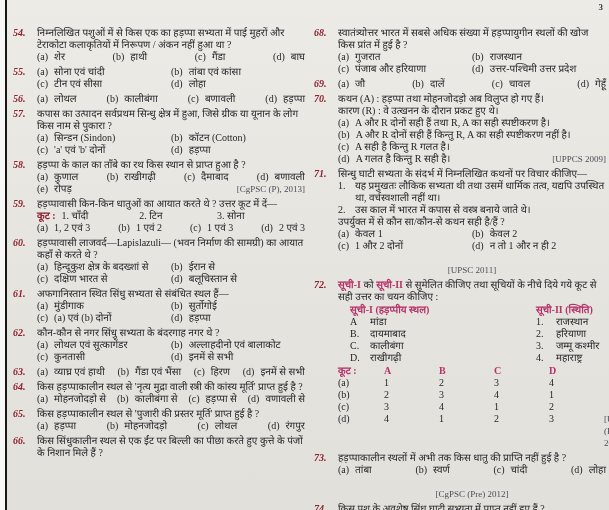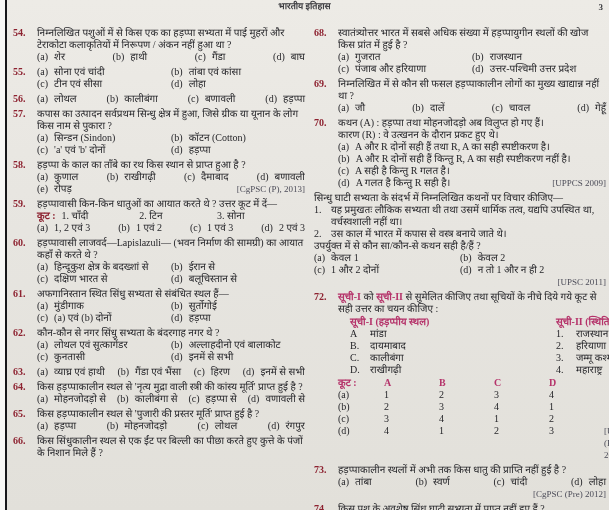--- a/index.html
+++ b/index.html
@@ -11,63 +11,60 @@
   }
   .edge-white{position:absolute;left:0;top:0;width:5px;height:100%;background:#f7f7f5;}
   .edge-line{position:absolute;left:5px;top:0;width:2px;height:100%;background:#17171a;}
   .page-header{position:absolute;top:0;left:0;right:0;height:14px;text-align:center;
     font-size:9px;font-weight:bold;color:#3c3c40;}
   .page-num{position:absolute;top:1px;right:6px;font-size:9px;color:#3c3c40;font-weight:bold;}
   .content{position:absolute;left:13px;top:27px;right:3px;display:flex;gap:9px;}
   .col{width:292px;flex:none;}
   .col.right{width:292px;flex:1;}
   .q{display:flex;margin-bottom:3px;}
-  .qnum{width:24px;flex:none;font-weight:bold;color:#8d2230;}
+  .qnum{width:24px;flex:none;font-weight:bold;color:#8d2230;font-style:italic;}
   .qbody{flex:1;min-width:0;}
   .qtext{}
   .hl{color:#b5336a;font-weight:bold;}
   .optrow{display:flex;}
   .optrow.c4{justify-content:space-between;}
   .optrow.c4 .opt{white-space:nowrap;}
   .optrow.c2 .opt{width:50%;}
   .optrow.c1{width:100%;}
   .optrow.c1 .opt{width:100%;}
   .opt{display:flex;}
   .olab{margin-right:6px;flex:none;}
   .pline{}
   .numline{display:flex;}
   .numline .nl{width:17px;flex:none;}
   .kutrow{display:flex;}
   .kutp{color:#8d2230;font-weight:bold;margin-right:6px;flex:none;}
   .kuti{width:29%;flex:none;}
-  .tagline{text-align:right;}
+  .tagline{text-align:center;margin-top:12px;}
   .tag{color:#4c4c58;font-size:9px;}
   .opt .tag,.ctrow .tag{margin-left:auto;}
-  .match{display:flex;padding-left:12px;margin:1px 0 0 0;gap:20px;}
+  .match{display:flex;padding-left:12px;margin:1px 0 0 0;}
   .mc-left{width:57%;flex:none;}
   .mc-right{width:43%;flex:none;margin-left:40px;}
   .mhead{color:#b5336a;font-weight:bold;}
   .mitem{display:flex;}
   .mlab{width:20px;flex:none;}
   .ct{margin-top:1px;}
   .ctrow{display:flex;}
   .ctp{width:46px;flex:none;color:#b5336a;font-weight:bold;}
   .ctlab{width:46px;flex:none;}
   .cth{width:55px;flex:none;color:#b5336a;font-weight:bold;}
   .ctv{width:55px;flex:none;}
 </style>
 </head>
 <body>
 
 <div class="page">
   <div class="edge-white"></div>
   <div class="edge-line"></div>
-  <div class="page-header">
-    <span>भारतीय इतिहास</span>
-  </div>
   <div class="page-num">3</div>
   <div class="content">
     <div class="col left">
         <div class="q">
           <div class="qnum">54.</div>
           <div class="qbody">
             <div class="qtext">निम्नलिखित पशुओं में से किस एक का हड़प्पा सभ्यता में पाई मुहरों और टेराकोटा कलाकृतियों में निरूपण / अंकन नहीं हुआ था ?</div>
             <div class="optrow c4">
               <span class="opt">
                 <span class="olab">(a)</span>
@@ -402,21 +399,20 @@
               <span class="opt">
                 <span class="olab">(d)</span>
                 <span class="otext">उत्तर-पश्चिमी उत्तर प्रदेश</span>
               </span>
             </div>
           </div>
         </div>
         <div class="q">
           <div class="qnum">69.</div>
           <div class="qbody">
-            <div class="qtext">निम्नलिखित में से कौन सी फसल हड़प्पाकालीन लोगों का मुख्य खाद्यान्न नहीं था ?</div>
             <div class="optrow c4">
               <span class="opt">
                 <span class="olab">(a)</span>
                 <span class="otext">जौ</span>
               </span>
               <span class="opt">
                 <span class="olab">(b)</span>
                 <span class="otext">दालें</span>
               </span>
               <span class="opt">
@@ -456,20 +452,21 @@
             <div class="optrow c1">
               <span class="opt">
                 <span class="olab">(d)</span>
                 <span class="otext">A गलत है किन्तु R सही है।</span>
                 <span class="tag">[UPPCS 2009]</span>
               </span>
             </div>
           </div>
         </div>
         <div class="q">
+          <div class="qnum">71.</div>
           <div class="qbody">
             <div class="qtext">सिन्धु घाटी सभ्यता के संदर्भ में निम्नलिखित कथनों पर विचार कीजिए—</div>
             <div class="numline">
               <span class="nl">1.</span>
               <span>यह प्रमुखतः लौकिक सभ्यता थी तथा उसमें धार्मिक तत्व, यद्यपि उपस्थित था, वर्चस्वशाली नहीं था।</span>
             </div>
             <div class="numline">
               <span class="nl">2.</span>
               <span>उस काल में भारत में कपास से वस्त्र बनाये जाते थे।</span>
             </div>

